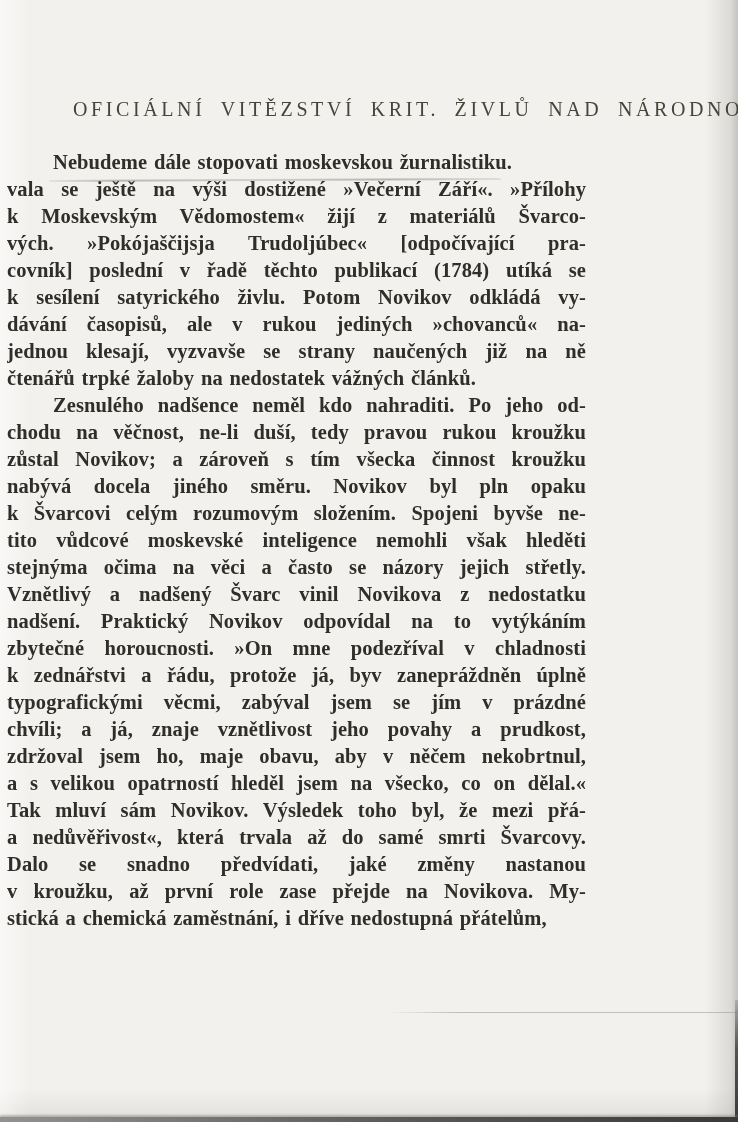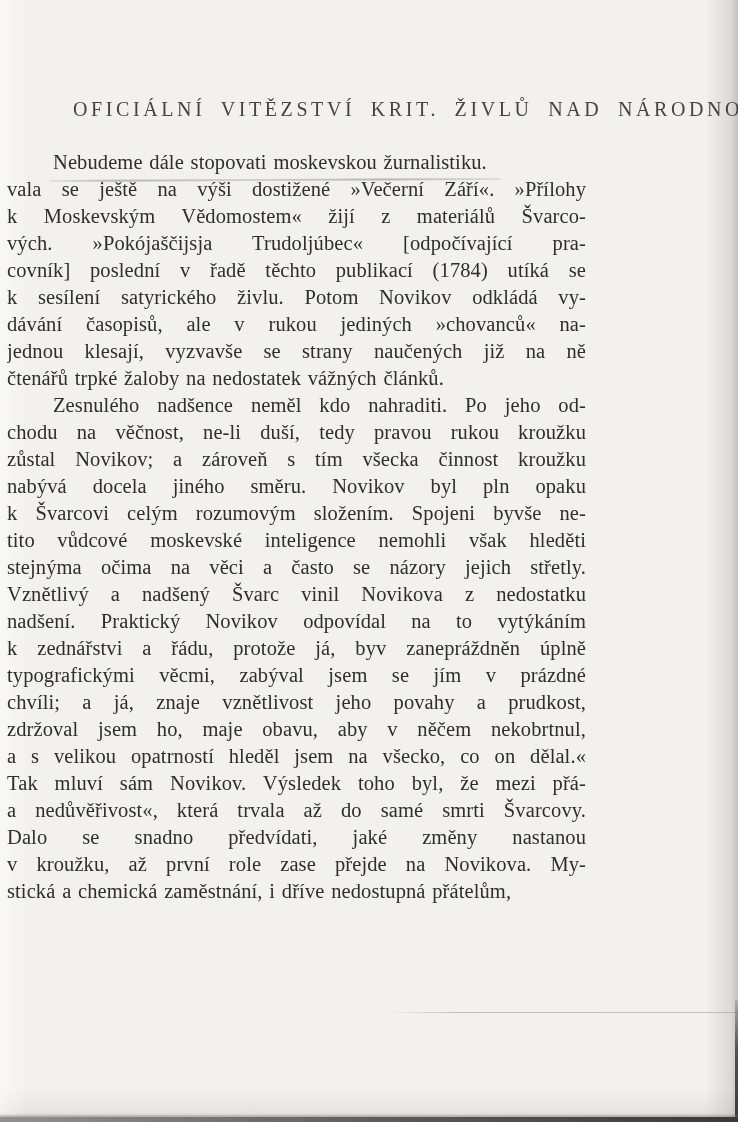--- a/index.html
+++ b/index.html
@@ -49,20 +49,21 @@
     font-size: 20.5px;
     color: #302e29;
   }
   .line {
     height: 27px;
     line-height: 27px;
     overflow: hidden;
     text-align: left;
     word-spacing: 1.5px;
     letter-spacing: 0.1px;
+    font-weight: bold;
   }
   .line.j { text-align: justify; }
   .line.j::after {
     content: "";
     display: inline-block;
     width: 100%;
     height: 0;
   }
   .line.indent { text-indent: 46px; }
   .pencil-underline {
@@ -128,20 +129,21 @@
       <div class="line">čtenářů trpké žaloby na nedostatek vážných článků.</div>
       <div class="line j indent">Zesnulého nadšence neměl kdo nahraditi. Po jeho od-</div>
       <div class="line j">chodu na věčnost, ne-li duší, tedy pravou rukou kroužku</div>
       <div class="line j">zůstal Novikov; a zároveň s tím všecka činnost kroužku</div>
       <div class="line j">nabývá docela jiného směru. Novikov byl pln opaku</div>
       <div class="line j">k Švarcovi celým rozumovým složením. Spojeni byvše ne-</div>
       <div class="line j">tito vůdcové moskevské inteligence nemohli však hleděti</div>
       <div class="line j">stejnýma očima na věci a často se názory jejich střetly.</div>
       <div class="line j">Vznětlivý a nadšený Švarc vinil Novikova z nedostatku</div>
       <div class="line j">nadšení. Praktický Novikov odpovídal na to vytýkáním</div>
+      <div class="line j">zbytečné horoucnosti. »On mne podezříval v chladnosti</div>
       <div class="line j">k zednářstvi a řádu, protože já, byv zanepráždněn úplně</div>
       <div class="line j">typografickými věcmi, zabýval jsem se jím v prázdné</div>
       <div class="line j">chvíli; a já, znaje vznětlivost jeho povahy a prudkost,</div>
       <div class="line j">zdržoval jsem ho, maje obavu, aby v něčem nekobrtnul,</div>
       <div class="line j">a s velikou opatrností hleděl jsem na všecko, co on dělal.«</div>
       <div class="line j">Tak mluví sám Novikov. Výsledek toho byl, že mezi přá-</div>
       <div class="line j">a nedůvěřivost«, která trvala až do samé smrti Švarcovy.</div>
       <div class="line j">Dalo se snadno předvídati, jaké změny nastanou</div>
       <div class="line j">v kroužku, až první role zase přejde na Novikova. My-</div>
       <div class="line">stická a chemická zaměstnání, i dříve nedostupná přátelům,</div>

